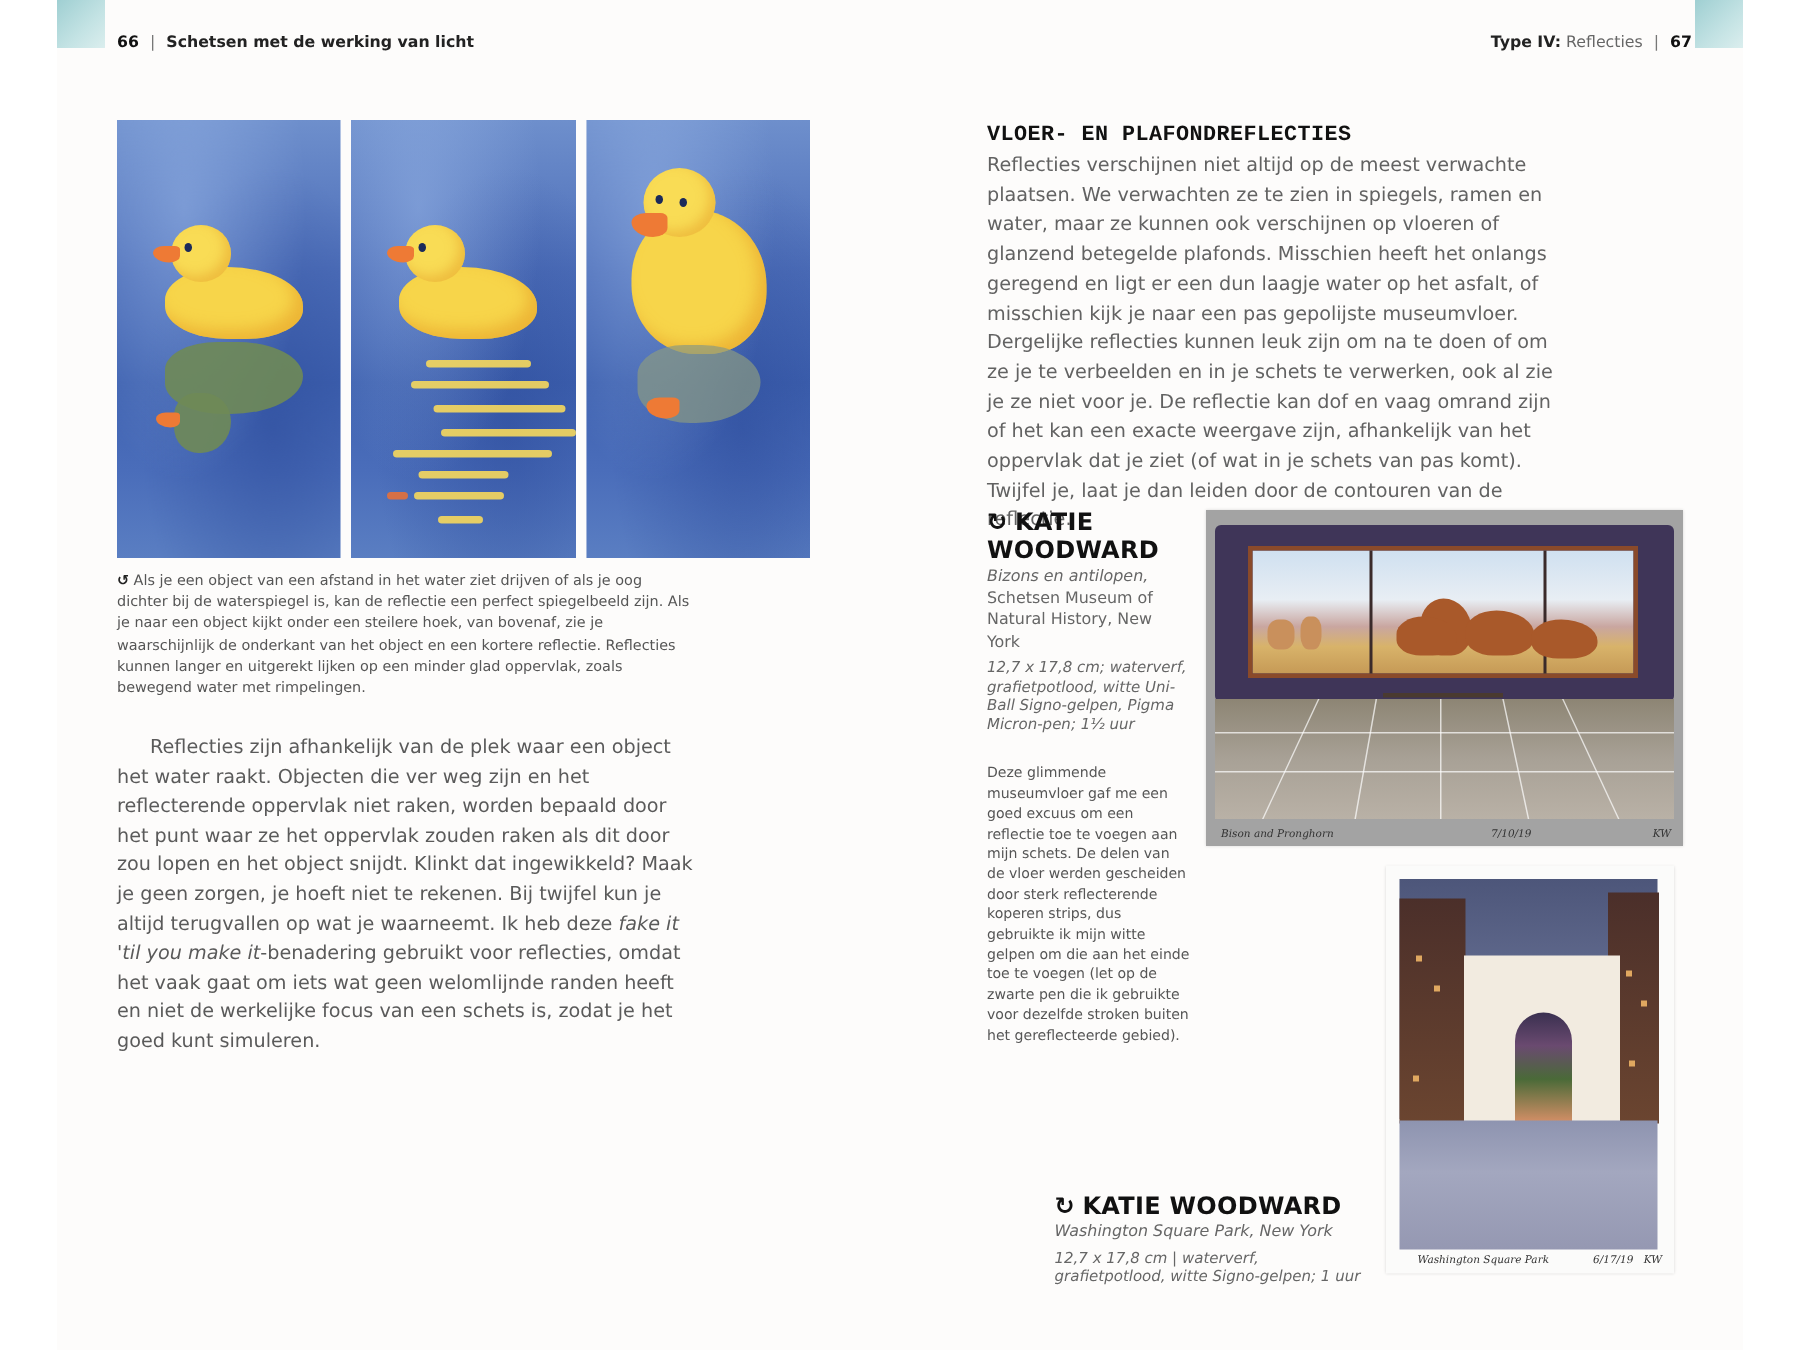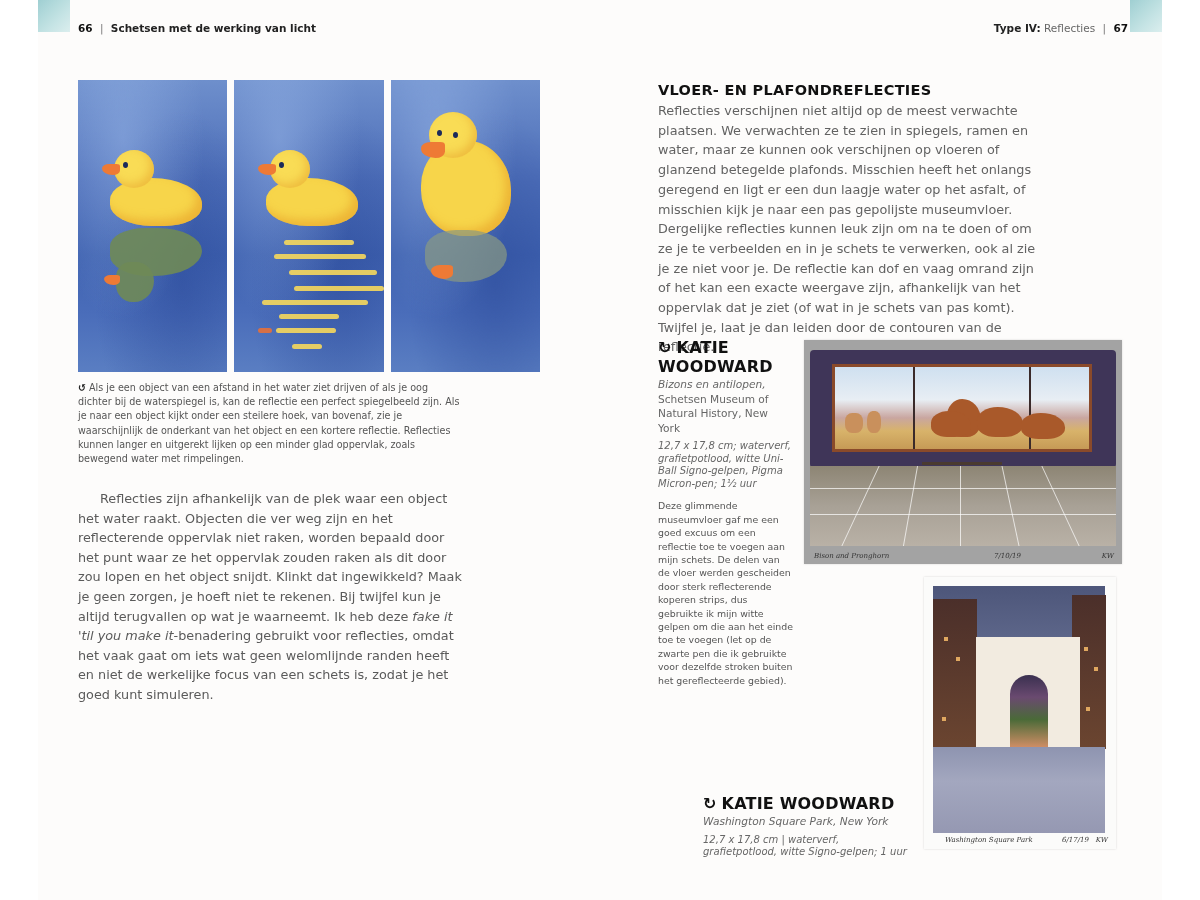--- a/index.html
+++ b/index.html
@@ -67,35 +67,35 @@
     .body-left {
       position: absolute; left: 78px; top: 489px; width: 385px;
       font-size: 12.8px; line-height: 19.6px; color: #5a5a5a;
       text-indent: 22px;
     }
     .body-left em { font-style: italic; }
 
     
     .section-title {
       position: absolute; left: 658px; top: 82px;
-      font-size: 14.5px; font-weight: bold; color: #111; letter-spacing: 0.3px;
+      font-size: 14.5px; font-weight: bold; color: #111; letter-spacing: 0.3px; font-family: Liberation Mono, monospace;
     }
     .body-right {
       position: absolute; left: 658px; top: 101px; width: 392px;
       font-size: 12.8px; line-height: 19.7px; color: #626262;
     }
     .artist-name {
       font-size: 16px; font-weight: bold; color: #111; letter-spacing: 0.2px;
     }
     .artist-name .loop { margin-right: 5px; }
     .art-block-1 { position: absolute; left: 658px; top: 338px; width: 135px; }
     .art-title { font-style: italic; font-size: 10.6px; line-height: 14.6px; color: #666; margin-top: 1px; }
     .art-title .norm { font-style: normal; }
     .art-spec { font-style: italic; font-size: 10px; line-height: 12.5px; color: #666; margin-top: 5px; }
-    .art-desc { font-size: 9.4px; line-height: 13.4px; color: #555; margin-top: 9px; }
+    .art-desc { font-size: 9.4px; line-height: 13.4px; color: #555; margin-top: 19px; }
 
     .art-block-2 { position: absolute; left: 703px; top: 794px; width: 205px; }
     .art-block-2 .art-title { font-size: 10.6px; }
 
     
     .bison {
       position: absolute; left: 804px; top: 340px; width: 318px; height: 224px;
       background: #a3a3a3; box-shadow: 0 0 2px rgba(0,0,0,0.15);
     }
     .bison .frame {

